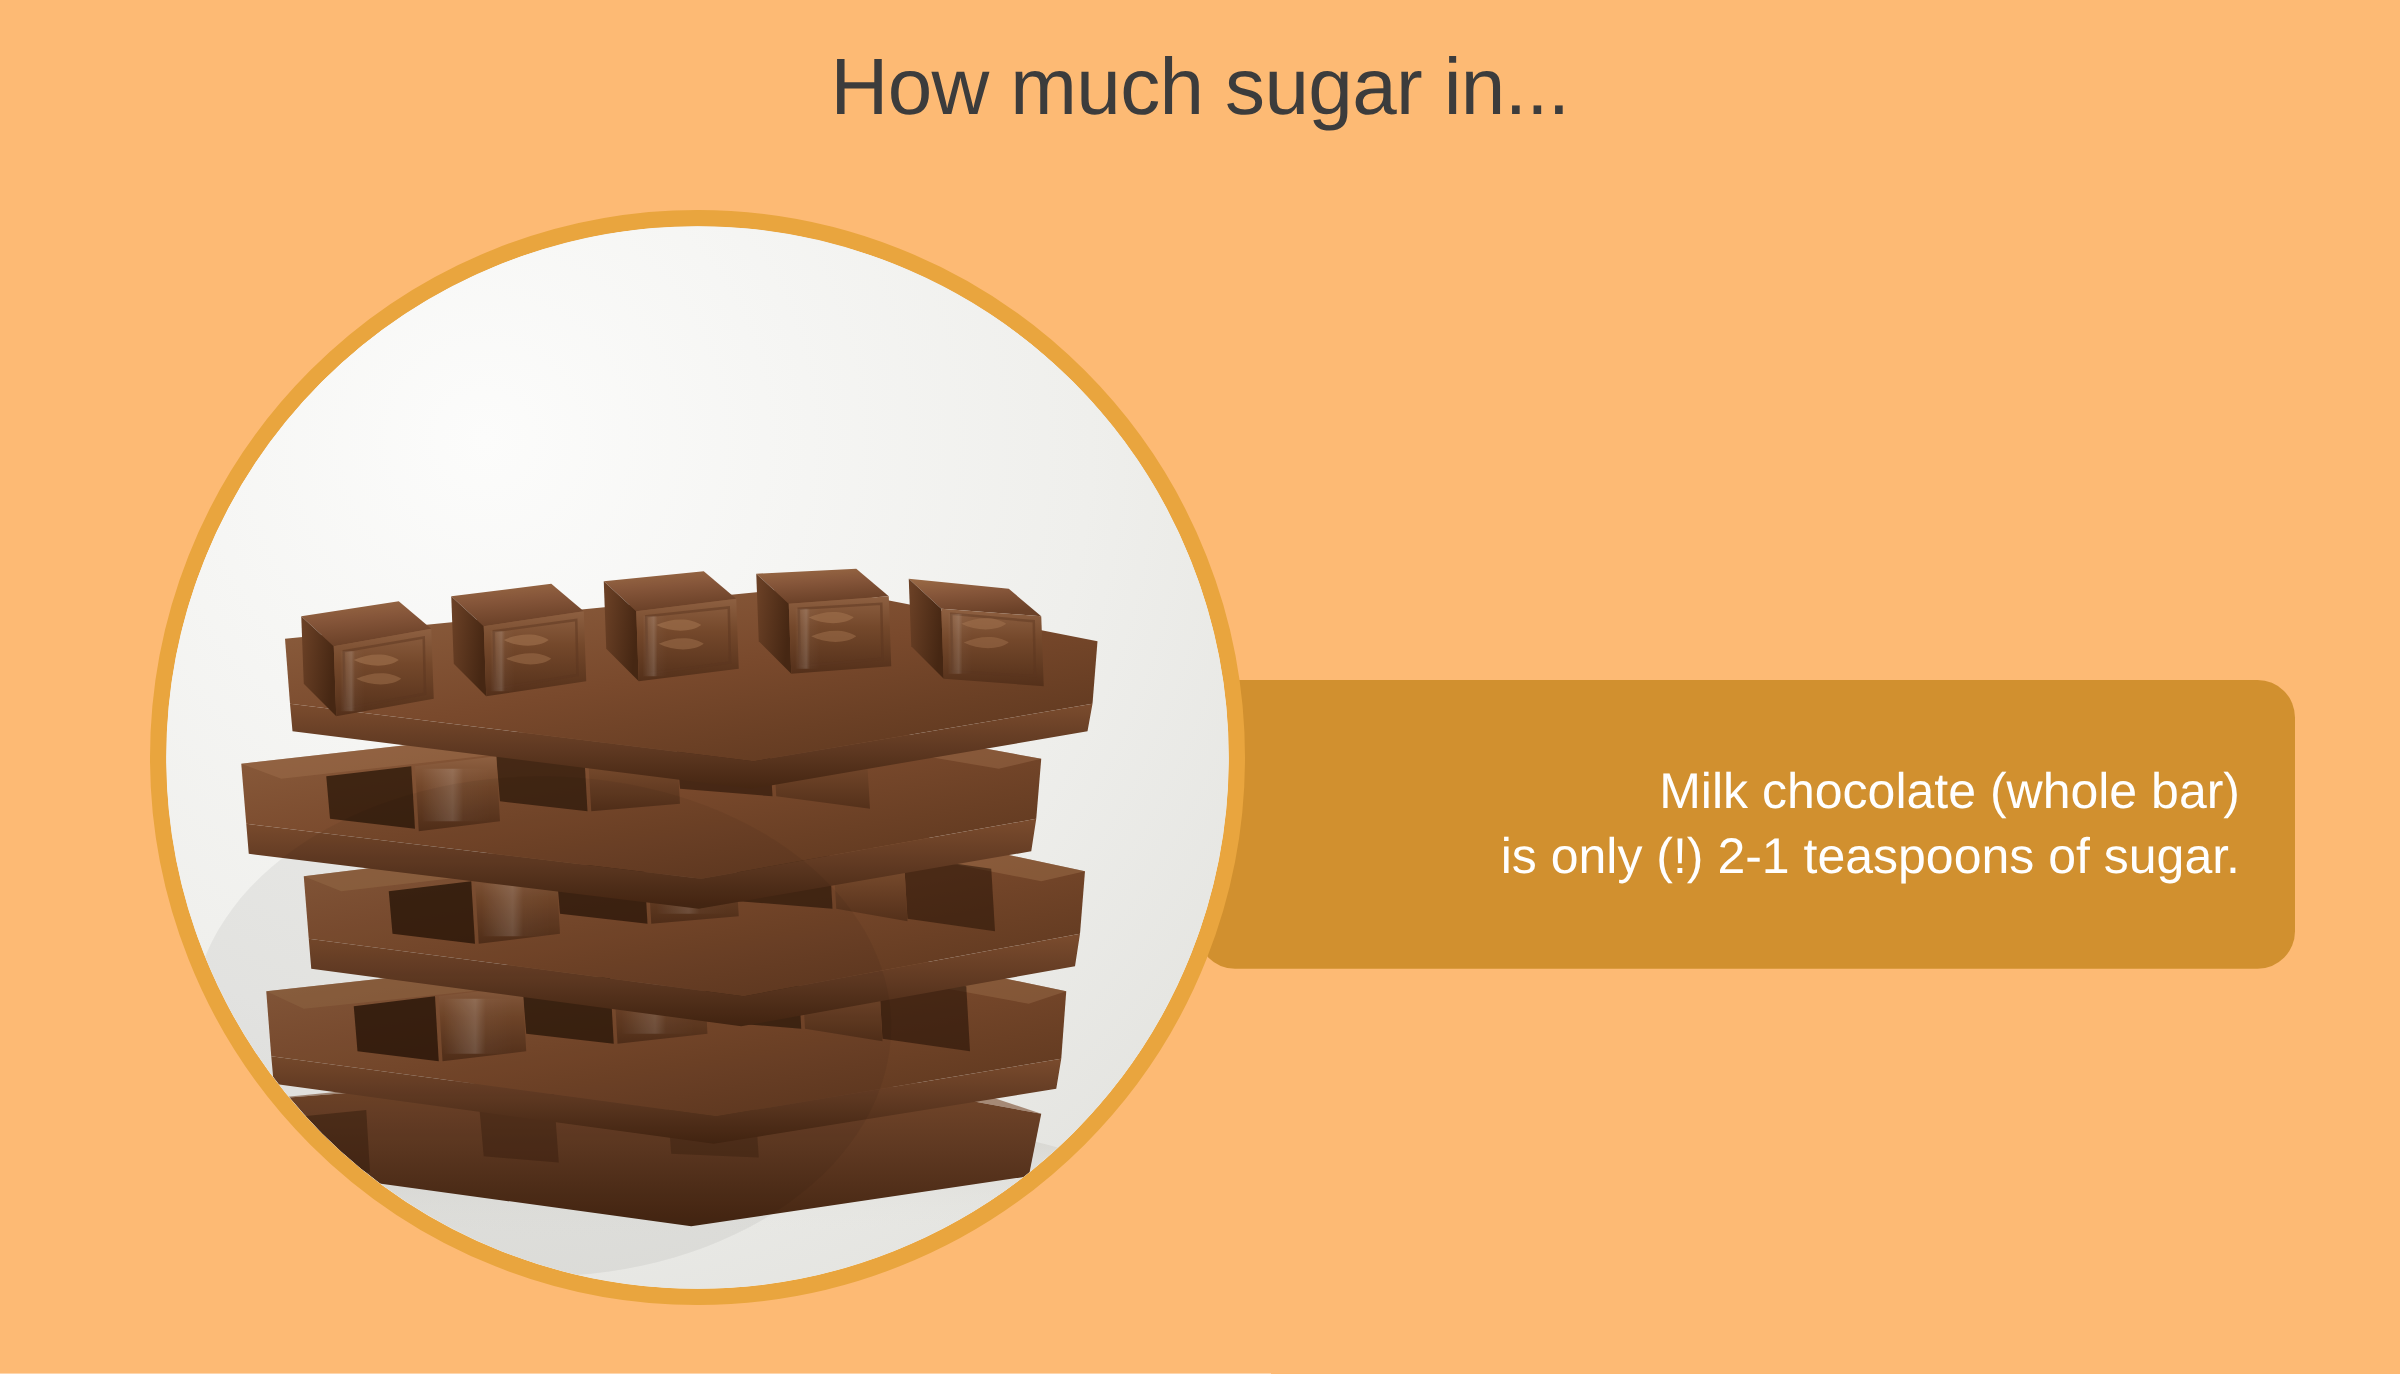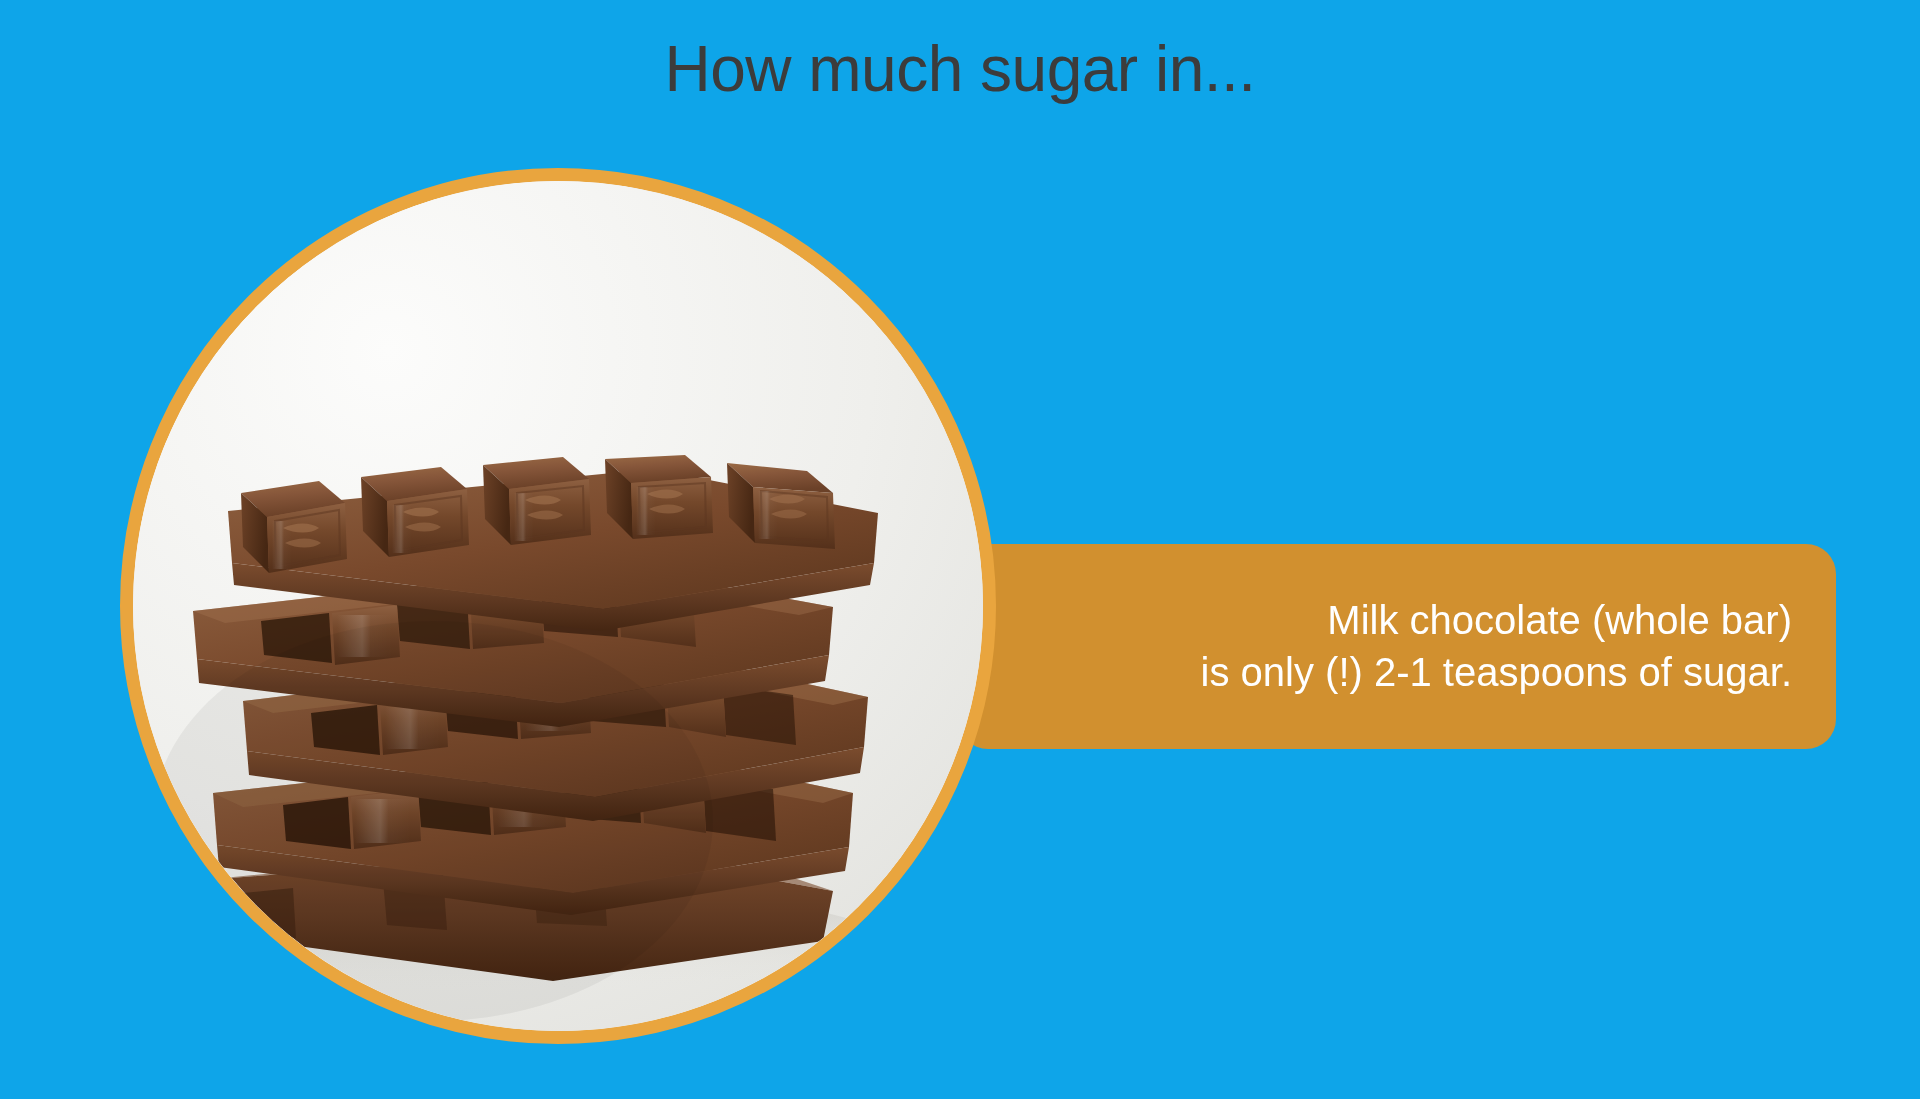--- a/index.html
+++ b/index.html
@@ -2,35 +2,35 @@
 <html><head>
 <meta charset="utf-8">
 <style>
   * { margin:0; padding:0; box-sizing:border-box; }
   html, body {
     width:1920px; height:1099px;
     background:#ffffff;
     font-family:"Liberation Sans", sans-serif;
     overflow:hidden;
   }
-  .slide { position:relative; width:1920px; height:1099px; background:#0ea5e9; }
+  .slide { position:relative; width:1920px; height:1099px; background:#fdba74; }
 
   
   .title {
     position:absolute; left:0; top:32px; width:1920px;
     text-align:center;
     font-size:64px; font-weight:400; letter-spacing:-0.5px;
     color:#3c3c3c;
     white-space:nowrap;
   }
 
   
   .banner {
     position:absolute;
-    left:958px; top:544px; width:878px; height:205px;
+    left:958px; top:544px; width:878px; height:231px;
     background:#d1902f;
     border-radius:30px;
     z-index:2;
   }
   .banner-text {
     position:absolute; left:0; right:44px; top:50%;
     transform:translateY(-50%);
     text-align:right;
     color:#ffffff;
     font-size:40px; line-height:1.32; font-weight:400;

